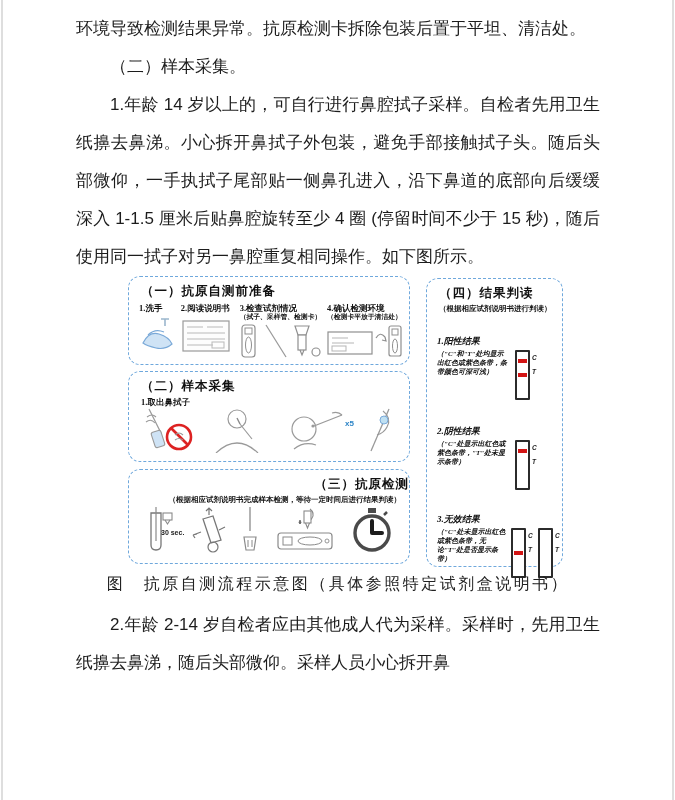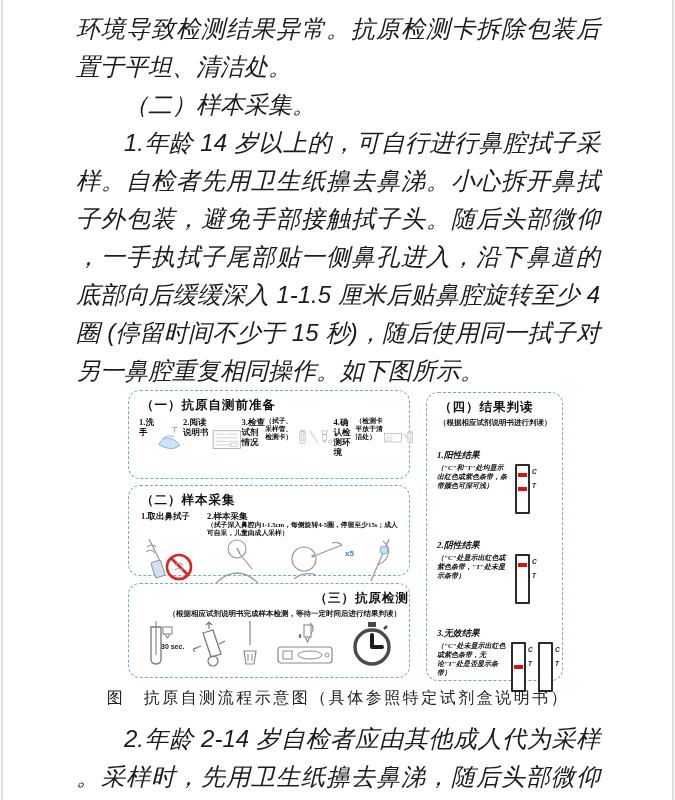--- a/index.html
+++ b/index.html
@@ -6,41 +6,41 @@
   html,body { background:#fff; }
   .page {
     position:relative; width:675px; height:800px; background:#ffffff;
     overflow:hidden; font-family:"Liberation Sans", sans-serif; color:#1c1c1c;
   }
   .edge { position:absolute; top:0; bottom:0; width:2px; background:#dedede; }
   .edge-l { left:1px; } .edge-r { right:1px; }
 
   .content { position:absolute; left:76px; top:10px; width:524px; }
   p.body {
-    font-size:24px; line-height:38px; text-align:justify;
-    line-break:anywhere; color:#1c1c1c;font-style:italic;
+    font-size:17px; line-height:38px; text-align:justify;
+    line-break:anywhere; color:#1c1c1c;
   }
   p.indent { text-indent:2em; }
 
   
   .figure { position:relative; height:330px; font-family:"Liberation Serif","DejaVu Serif",serif; }
   .fbox {
     position:absolute; border:1.5px dashed #6fa8dc; border-radius:12px;
     background:#fff;
   }
   .box1 { left:52px; top:0;    width:282px; height:89px; }
   .box2 { left:52px; top:95px; width:282px; height:91px; }
   .box3 { left:52px; top:193px;width:282px; height:95px;text-align:right; }
   .box4 { left:350px; top:2px; width:137px; height:289px; }
 
   .ftitle { font-weight:700; font-size:12.5px; color:#111; padding:6px 0 2px 12px; letter-spacing:1px; }
   .fnote  { font-weight:700; font-size:7.5px; color:#111; padding:0 8px 0 12px; line-height:10px; }
 
   .steps { display:flex; padding:1px 6px 0 10px; }
-  .step  { display:flex; flex-direction:row; }
+  .step  { display:flex; flex-direction:column; }
   .slabel { font-weight:700; font-size:8.5px; line-height:10px; color:#111; }
   .snote  { font-weight:700; font-size:6.8px; line-height:8px; color:#111; }
   .s1 { width:44px; } .s2 { width:62px; } .s3 { width:92px; } .s4 { width:80px; }
   .sicon { margin-top:3px; }
 
   .b2row { display:flex; padding:0 8px 0 12px; }
   .b2c1 { width:66px; } .b2c2 { flex:1; }
   .b2icons { display:flex; align-items:flex-start; padding:0 10px 2px 14px; justify-content:space-between; }
   .x5wrap { position:relative; }
   .x5 { position:absolute; left:-14px; top:12px; font-size:8px; font-weight:700; color:#2f86c8; font-family:"Liberation Sans",sans-serif; }
@@ -130,24 +130,20 @@
               <ellipse cx="68" cy="22" rx="2.5" ry="7" fill="none" stroke="#8f8f8f" stroke-width="1"></ellipse>
             </svg>
           </div>
         </div>
       </div>
 
       <div class="fbox box2">
         <div class="ftitle">（二）样本采集</div>
         <div class="b2row">
           <div class="b2c1 slabel">1.取出鼻拭子</div>
-          <div class="b2c2">
-            <div class="slabel">2.样本采集</div>
-            <div class="snote">（拭子深入鼻腔内1-1.5cm，每侧旋转4-5圈，停留至少15s；成人可自采，儿童由成人采样）</div>
-          </div>
         </div>
         <div class="b2icons">
           <svg width="52" height="44" viewBox="0 0 52 44">
             <line x1="6" y1="2" x2="18" y2="26" stroke="#9a9a9a" stroke-width="1.3"></line>
             <path d="M4 10 q5 -4 9 0 M3 15 q5 -4 9 1" fill="none" stroke="#9a9a9a" stroke-width="1.1"></path>
             <rect x="10" y="24" width="10" height="16" rx="2" transform="rotate(-18 15 32)" fill="#cfe3f5" stroke="#9a9a9a" stroke-width="1.1"></rect>
             <circle cx="36" cy="30" r="12" fill="none" stroke="#dd2222" stroke-width="2.6"></circle>
             <line x1="28" y1="21" x2="45" y2="38" stroke="#dd2222" stroke-width="2.6"></line>
             <path d="M32 28 q4 -4 8 0 M32 33 q4 -3 8 0" fill="none" stroke="#9a9a9a" stroke-width="1.1"></path>
           </svg>

